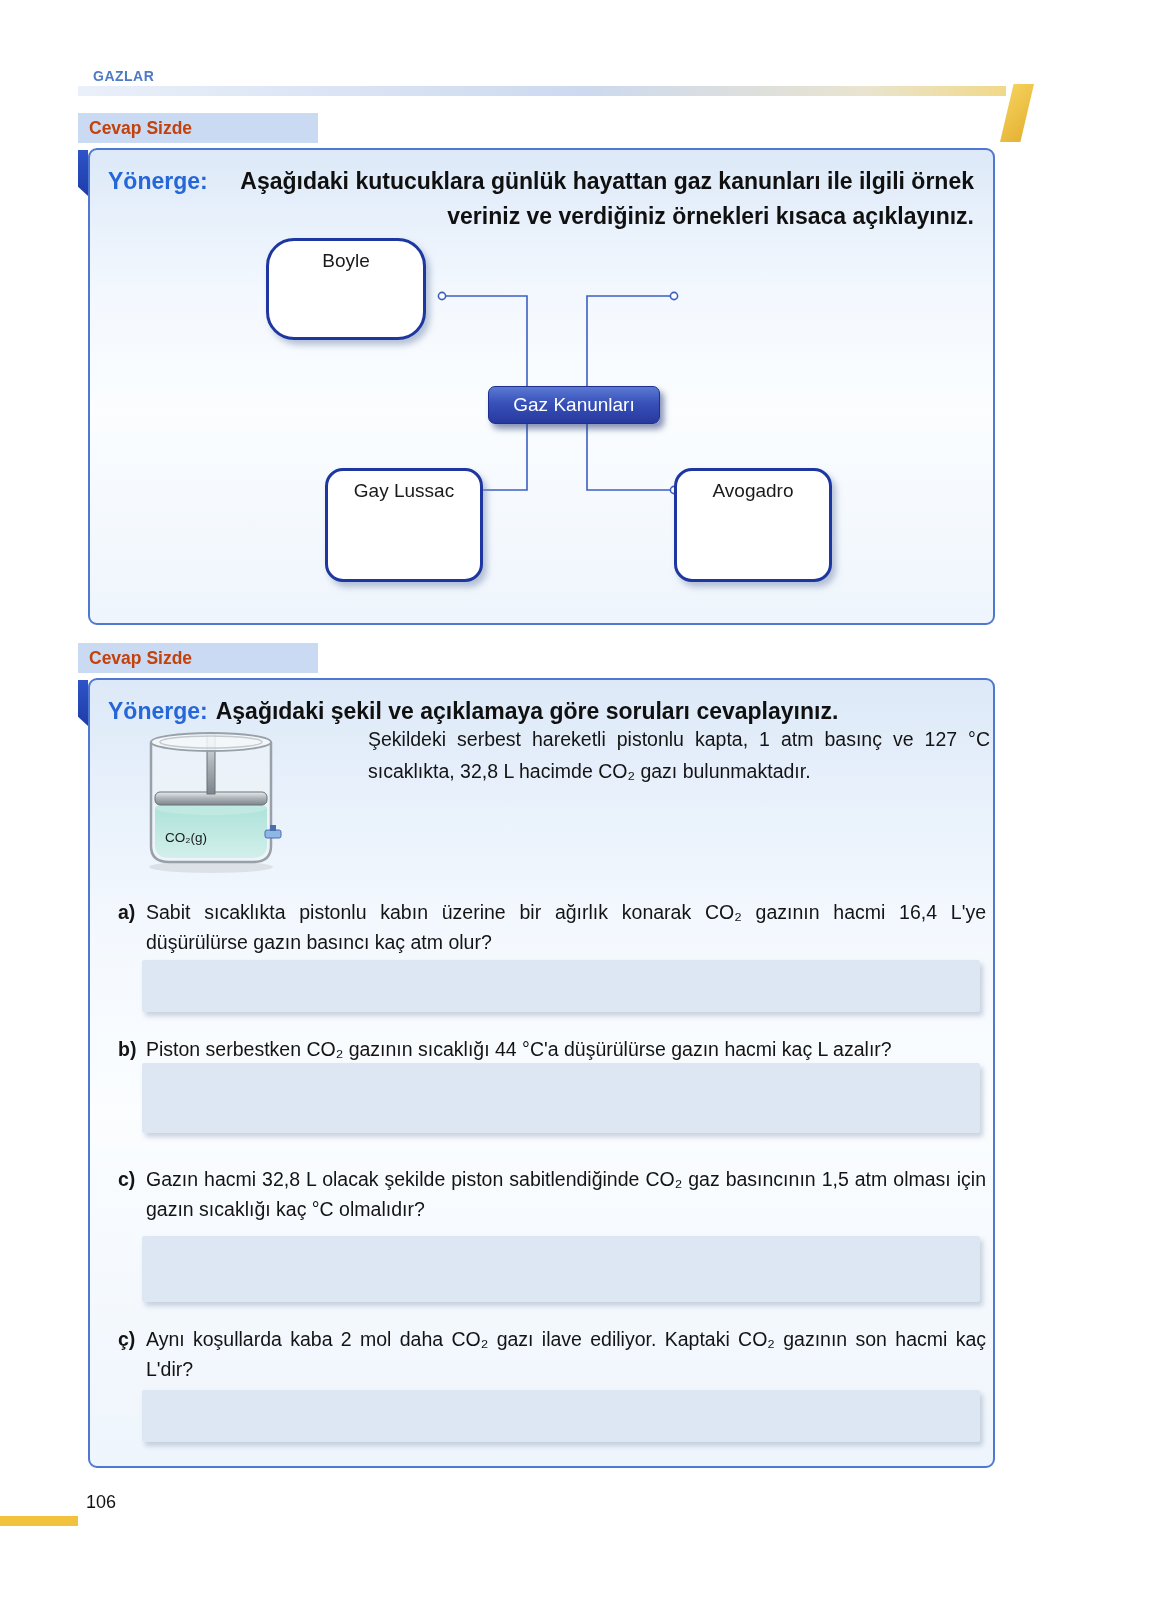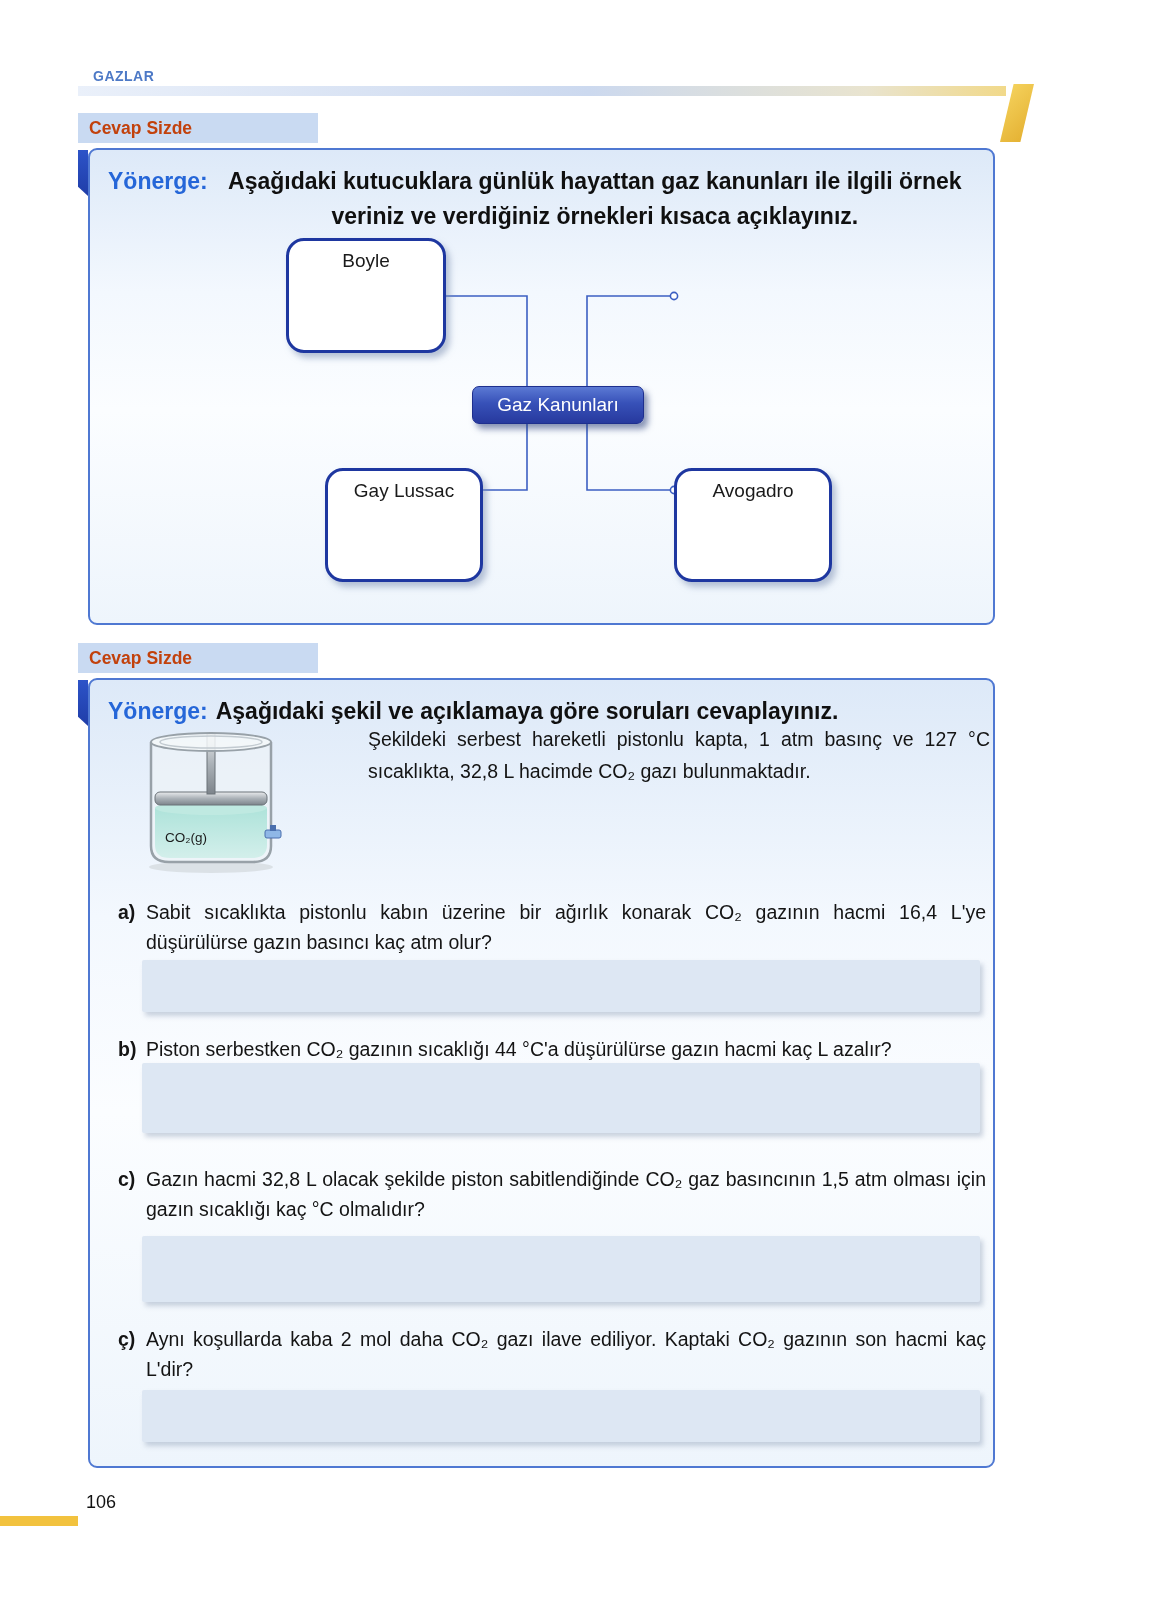--- a/index.html
+++ b/index.html
@@ -28,32 +28,32 @@
   .panel2 { top:678px; height:790px; }
   .panel-accent { position:absolute; left:78px; width:10px; height:46px;
                   background:linear-gradient(180deg,#2d54c8,#1f3da8);
                   clip-path:polygon(0 0,100% 0,100% 100%,0 80%); }
   .accent1 { top:150px; } .accent2 { top:680px; }
 
   
   .directive { position:absolute; left:18px; top:14px; width:866px; display:flex;
                font-size:23px; line-height:1.5; }
   .directive-label { color:#2566d8; font-weight:bold; margin-right:8px; white-space:nowrap; }
-  .directive-text  { font-weight:bold; color:#101010; text-align:center; }
+  .directive-text  { font-weight:bold; color:#101010; text-align:right; }
 
   
   .connectors { position:absolute; left:0; top:0; }
   .law-box { position:absolute; background:#ffffff; border:3px solid #1e37a0; border-radius:18px;
              box-shadow:4px 5px 6px rgba(128,146,180,.55); padding-top:9px; text-align:center;
              font-size:19px; color:#1a1a1a; }
-  .box-boyle    { left:196px; top:88px;  width:160px; height:115px; }
+  .box-boyle    { left:176px; top:88px;  width:160px; height:102px;border-radius:28px; }
   .box-charles  { left:584px; top:88px;  width:160px; height:117px; }
   .box-gay      { left:192px; top:318px; width:158px; height:114px;margin-left:43px; }
   .box-avogadro { left:584px; top:318px; width:158px; height:114px; }
-  .center-box { position:absolute; left:382px; top:236px; width:172px; height:38px;
+  .center-box { position:absolute; left:398px; top:236px; width:172px; height:38px;
                 border:1px solid #1e2f8e; border-radius:7px;
                 background:linear-gradient(180deg,#5b79d4 0%,#3751b8 45%,#27399e 100%);
                 color:#ffffff; font-size:19px; text-align:center; line-height:36px;
                 box-shadow:4px 5px 6px rgba(40,60,120,.55); }
 
   
   .figure { position:absolute; left:48px; top:46px; }
   .description { position:absolute; left:278px; top:44px; width:622px;
                  font-size:19.5px; line-height:1.62; text-align:justify; }
   .question { position:absolute; left:28px; width:868px; display:flex;

